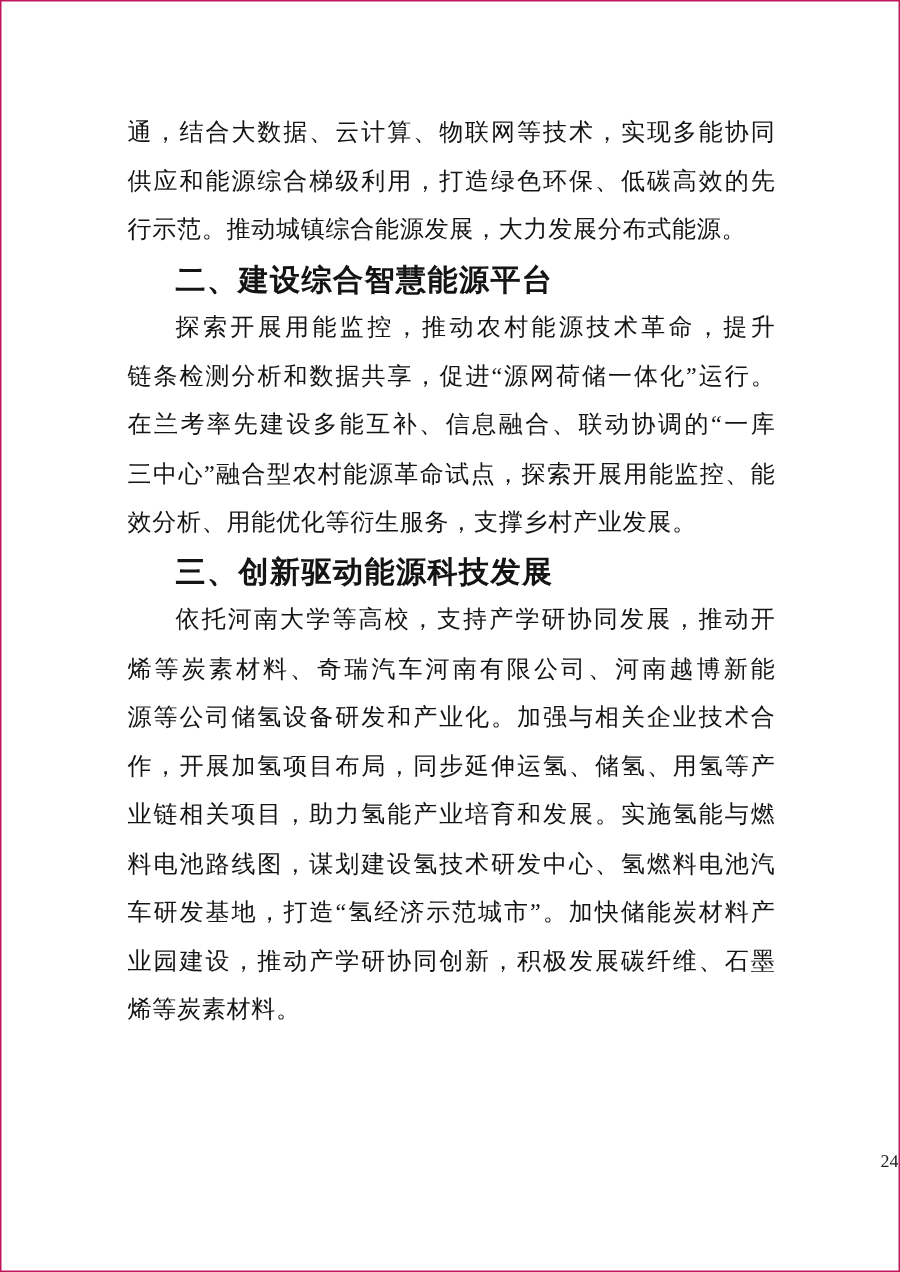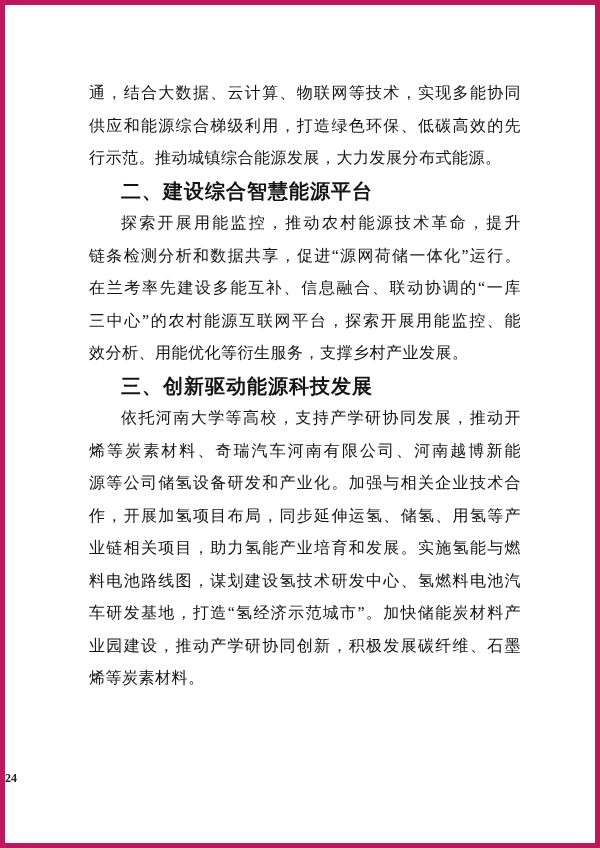--- a/index.html
+++ b/index.html
@@ -6,21 +6,21 @@
     margin: 0;
     padding: 0;
     background: #f2f2f2;
   }
   .page {
     position: relative;
     width: 600px;
     height: 848px;
     margin: 0 auto;
     background: #ffffff;
-    border: 5px solid #be185d;
+    border: 1px solid #be185d;
     box-sizing: border-box;
     font-family: "Liberation Serif", "DejaVu Serif", serif;
     color: #141414;
     overflow: hidden;
   }
   .content {
     position: absolute;
     left: 84px;
     top: 72px;
     width: 432px;
@@ -46,43 +46,42 @@
     font-weight: bold;
     padding-left: 32px;
     letter-spacing: 1px;
     overflow: hidden;
   }
   .page-number {
     position: absolute;
     left: 0;
     top: 766px;
     width: 100%;
-    text-align: left;
+    text-align: right;
     font-size: 12px;
     color: #222222;
     font-family: "Liberation Serif", "DejaVu Serif", serif;
-    font-weight: bold;
   }
 </style>
 </head>
 <body>
 
 <div class="page">
   <div class="content">
       <div>
         <div class="line just">通，结合大数据、云计算、物联网等技术，实现多能协同</div>
         <div class="line just">供应和能源综合梯级利用，打造绿色环保、低碳高效的先</div>
         <div class="line">行示范。推动城镇综合能源发展，大力发展分布式能源。</div>
       </div>
       <div class="heading">二、建设综合智慧能源平台</div>
       <div>
         <div class="line just indent">探索开展用能监控，推动农村能源技术革命，提升</div>
         <div class="line just">链条检测分析和数据共享，促进“源网荷储一体化”运行。</div>
         <div class="line just">在兰考率先建设多能互补、信息融合、联动协调的“一库</div>
-        <div class="line just">三中心”的农村能源互联网平台，探索开展用能监控、能</div>
+        <div class="line just">三中心”融合型农村能源革命试点，探索开展用能监控、能</div>
         <div class="line">效分析、用能优化等衍生服务，支撑乡村产业发展。</div>
       </div>
       <div class="heading">三、创新驱动能源科技发展</div>
       <div>
         <div class="line just indent">依托河南大学等高校，支持产学研协同发展，推动开</div>
         <div class="line just">烯等炭素材料、奇瑞汽车河南有限公司、河南越博新能</div>
         <div class="line just">源等公司储氢设备研发和产业化。加强与相关企业技术合</div>
         <div class="line just">作，开展加氢项目布局，同步延伸运氢、储氢、用氢等产</div>
         <div class="line just">业链相关项目，助力氢能产业培育和发展。实施氢能与燃</div>
         <div class="line just">料电池路线图，谋划建设氢技术研发中心、氢燃料电池汽</div>

